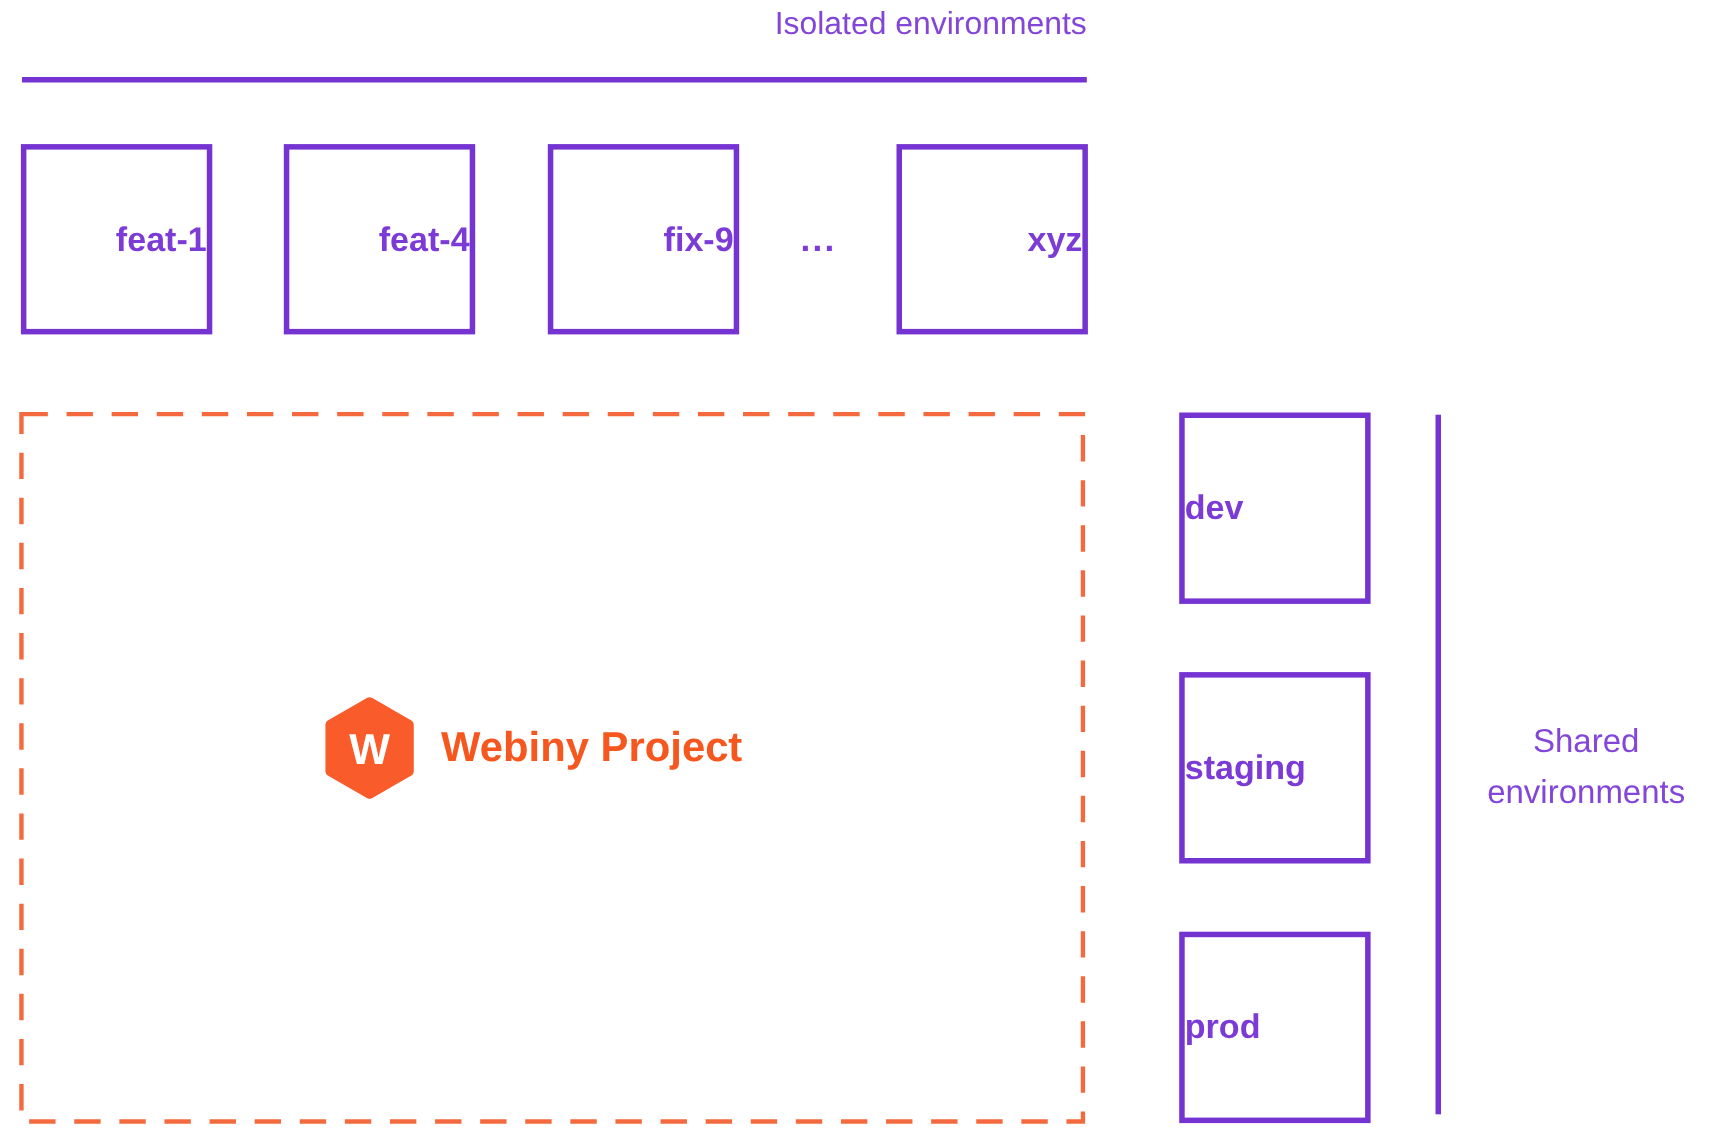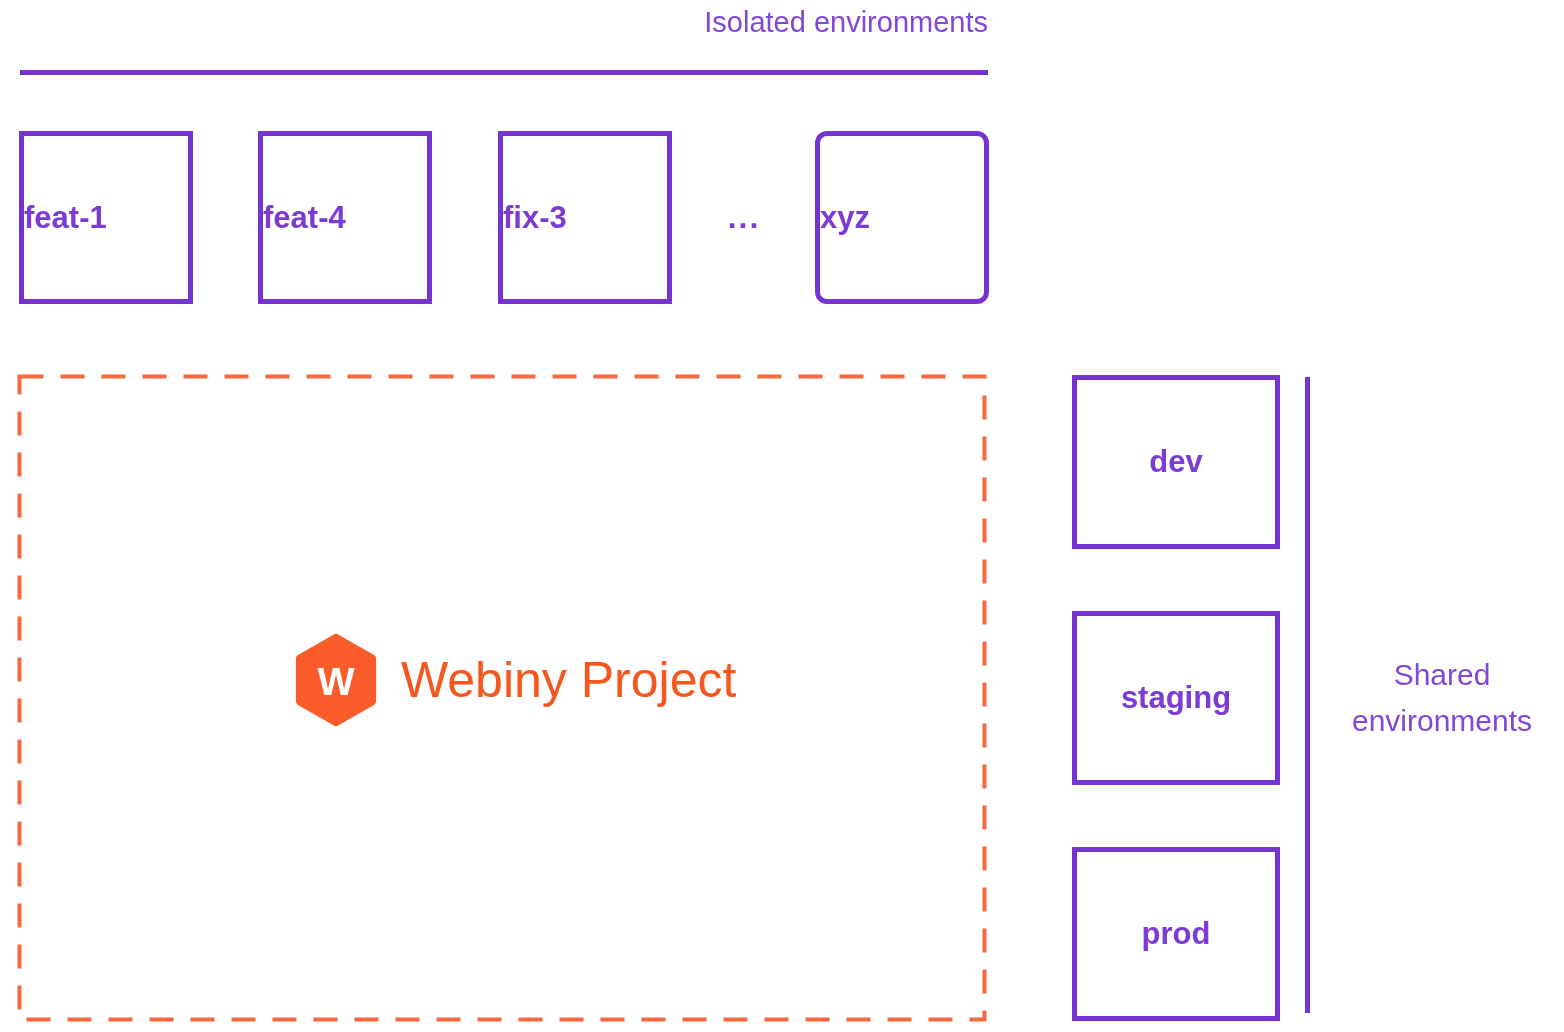--- a/index.html
+++ b/index.html
@@ -25,27 +25,27 @@
     color:var(--purple-heading);
   }
   .iso-rule{
     position:absolute;left:20px;top:70px;width:968px;height:5px;
     background:var(--purple-border);
   }
   
   .env-box{
     position:absolute;top:131px;width:174px;height:173px;
     box-sizing:border-box;border:5px solid var(--purple-border);
-    display:flex;align-items:center;justify-content:flex-start;
+    display:flex;align-items:center;justify-content:flex-end;
     background:#ffffff;
   }
   .pos-feat1{left:19px;}
   .pos-feat2{left:258px;}
   .pos-fix1{left:498px;}
-  .pos-xyz{left:815px;border-radius:12px;}
+  .pos-xyz{left:815px;}
   .env-label{
     font-size:31px;font-weight:700;color:var(--purple-text);
   }
   .ellipsis{
     position:absolute;left:673px;top:131px;width:142px;height:173px;
     display:flex;align-items:center;justify-content:center;
     font-size:32px;font-weight:700;letter-spacing:2px;
     color:var(--purple-text);
   }
   
@@ -62,28 +62,28 @@
   }
   .logo-hex polygon{
     fill:var(--orange-logo);stroke:var(--orange-logo);
     stroke-width:10;stroke-linejoin:round;
   }
   .logo-hex text{
     fill:#ffffff;font-family:"Liberation Sans","DejaVu Sans",sans-serif;
     font-weight:700;font-size:46px;
   }
   .project-label{
-    font-size:50px;font-weight:400;color:var(--orange-text);
+    font-size:38px;font-weight:700;color:var(--orange-text);
     white-space:nowrap;
   }
   
   .shared-box{
-    position:absolute;left:1072px;width:208px;height:174px;
+    position:absolute;left:1072px;width:174px;height:174px;
     box-sizing:border-box;border:5px solid var(--purple-border);
-    display:flex;align-items:center;justify-content:center;
+    display:flex;align-items:center;justify-content:flex-start;
     background:#ffffff;
   }
   .pos-dev{top:375px;}
   .pos-staging{top:611px;}
   .pos-prod{top:847px;}
   .vline{
     position:absolute;left:1305px;top:377px;width:5px;height:636px;
     background:var(--purple-border);
   }
   .shared-title{
@@ -100,21 +100,21 @@
   <div class="iso-title">Isolated environments</div>
   <div class="iso-rule"></div>
 
   <div class="env-box pos-feat1">
     <span class="env-label">feat-1</span>
   </div>
   <div class="env-box pos-feat2">
     <span class="env-label">feat-4</span>
   </div>
   <div class="env-box pos-fix1">
-    <span class="env-label">fix-3</span>
+    <span class="env-label">fix-9</span>
   </div>
   <div class="ellipsis">...</div>
   <div class="env-box pos-xyz">
     <span class="env-label">xyz</span>
   </div>
 
   <svg class="dashed-box" width="970" height="648" viewBox="0 0 970 648" aria-hidden="true">
     <rect x="2.5" y="2.5" width="965" height="643" stroke-dasharray="24 17"></rect>
   </svg>
 

